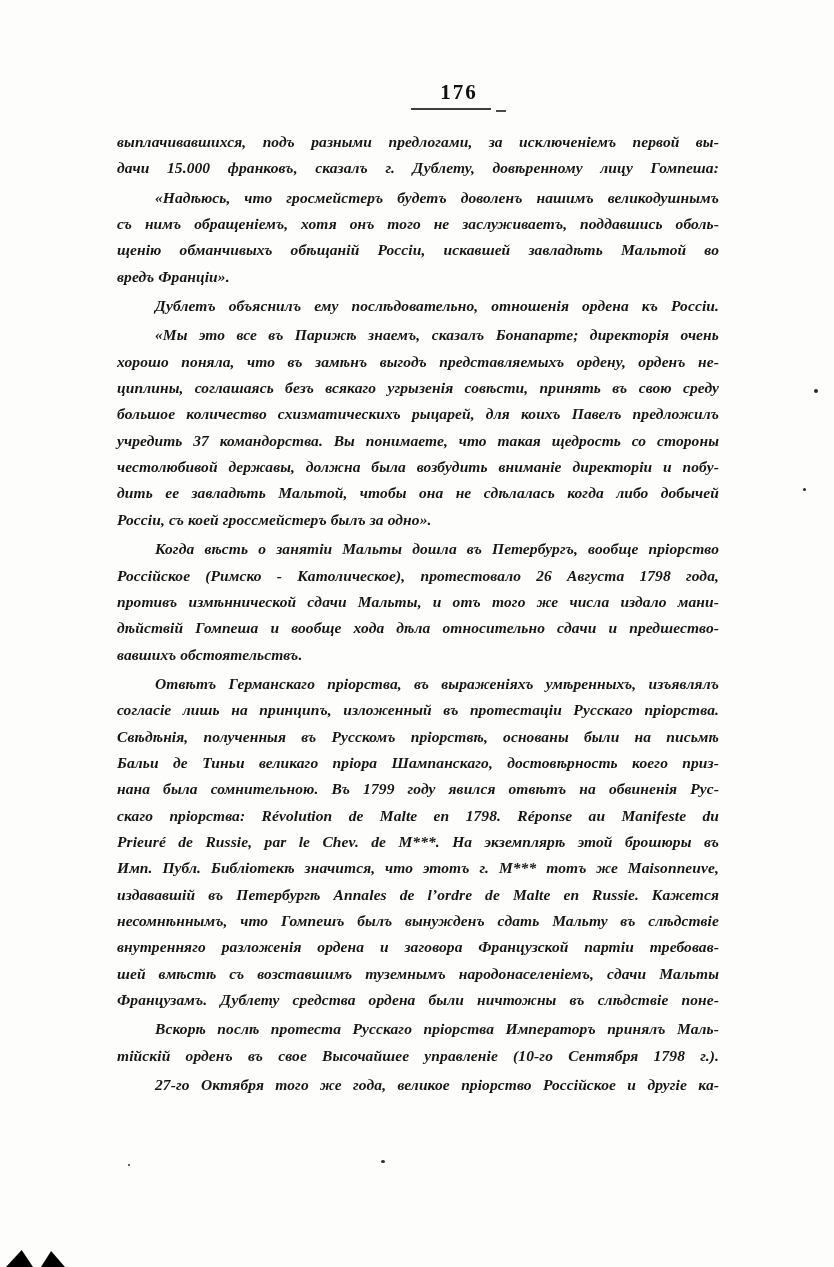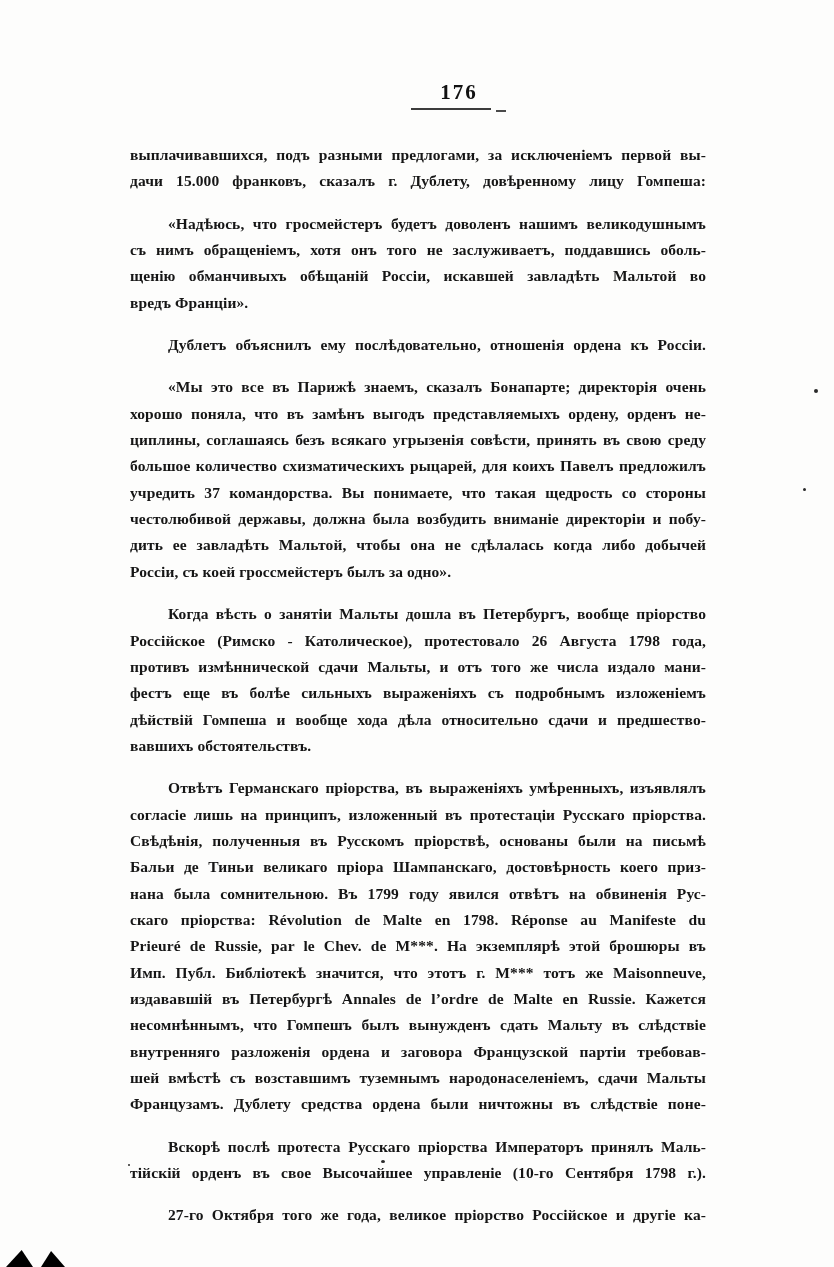--- a/index.html
+++ b/index.html
@@ -38,21 +38,21 @@
   }
   .text-block {
     position: absolute;
     left: 114px; top: 126px;
     width: 608px;
     font-size: 15.5px;
     font-weight: bold;
     line-height: 26.35px;
     letter-spacing: 0.1px;
   }
-  .para { margin: 16px; }
+  .para { margin: 3px; font-style: italic; }
   .line {
     text-align: justify;
     text-align-last: justify;
     -moz-text-align-last: justify;
     height: 26.35px;
     overflow: visible;
     white-space: nowrap;
   }
   .line.justline { white-space: normal; }
   .line.short {
@@ -109,21 +109,20 @@
         <div class="line justline">большое количество схизматическихъ рыцарей, для коихъ Павелъ предложилъ</div>
         <div class="line justline">учредить 37 командорства.  Вы понимаете, что такая щедрость со стороны</div>
         <div class="line justline">честолюбивой державы, должна была возбудить вниманіе директоріи и побу-</div>
         <div class="line justline">дить ее завладѣть Мальтой, чтобы она не сдѣлалась когда либо добычей</div>
         <div class="line short">Россіи, съ коей гроссмейстеръ былъ за одно».</div>
       </div>
       <div class="para indent">
         <div class="line justline">Когда вѣсть о занятіи Мальты дошла въ Петербургъ, вообще пріорство</div>
         <div class="line justline">Россійское (Римско - Католическое), протестовало 26 Августа 1798 года,</div>
         <div class="line justline">противъ измѣннической сдачи Мальты, и отъ того же числа издало мани-</div>
-        <div class="line justline">фестъ еще въ болѣе сильныхъ выраженіяхъ съ подробнымъ изложеніемъ</div>
         <div class="line justline">дѣйствій Гомпеша и вообще хода дѣла относительно сдачи и предшество-</div>
         <div class="line short">вавшихъ обстоятельствъ.</div>
       </div>
       <div class="para indent">
         <div class="line justline">Отвѣтъ Германскаго пріорства, въ выраженіяхъ умѣренныхъ, изъявлялъ</div>
         <div class="line justline">согласіе лишь на принципъ, изложенный въ протестаціи Русскаго пріорства.</div>
         <div class="line justline">Свѣдѣнія, полученныя въ Русскомъ пріорствѣ, основаны были на письмѣ</div>
         <div class="line justline">Бальи де Тиньи великаго пріора Шампанскаго, достовѣрность коего приз-</div>
         <div class="line justline">нана была сомнительною.  Въ 1799 году явился отвѣтъ на обвиненія Рус-</div>
         <div class="line justline">скаго пріорства: Révolution de Malte en 1798.  Réponse au Manifeste du</div>

